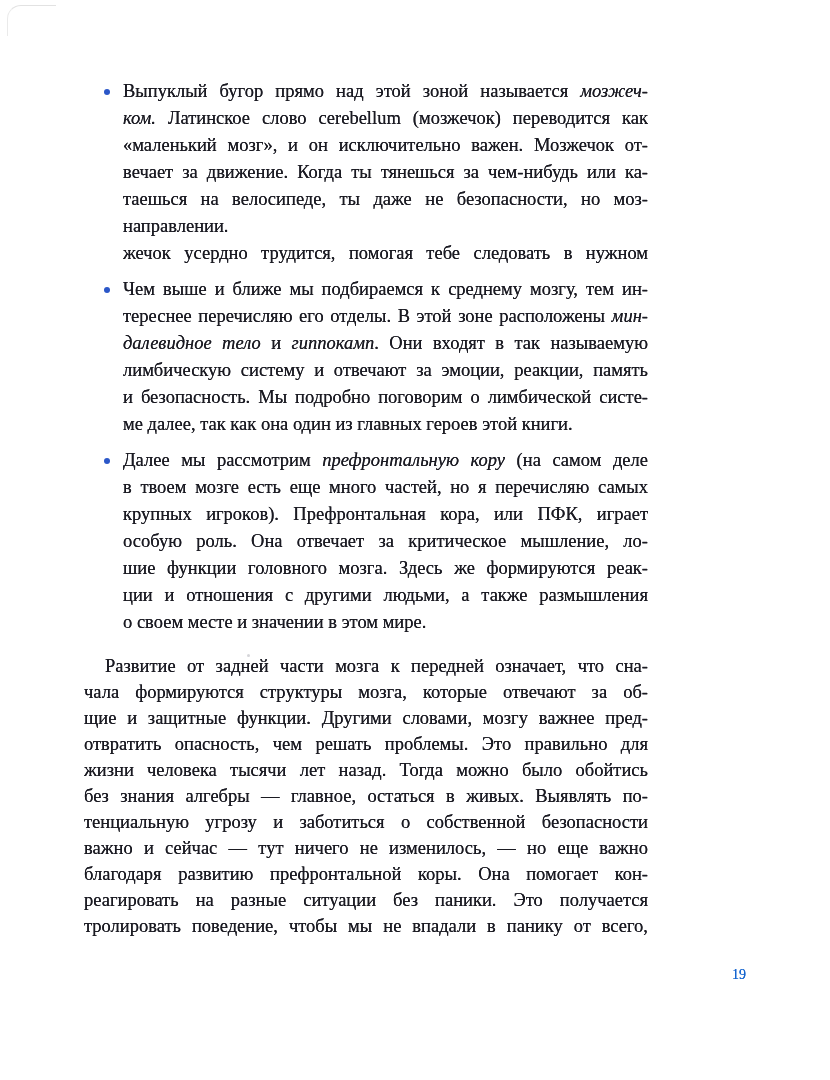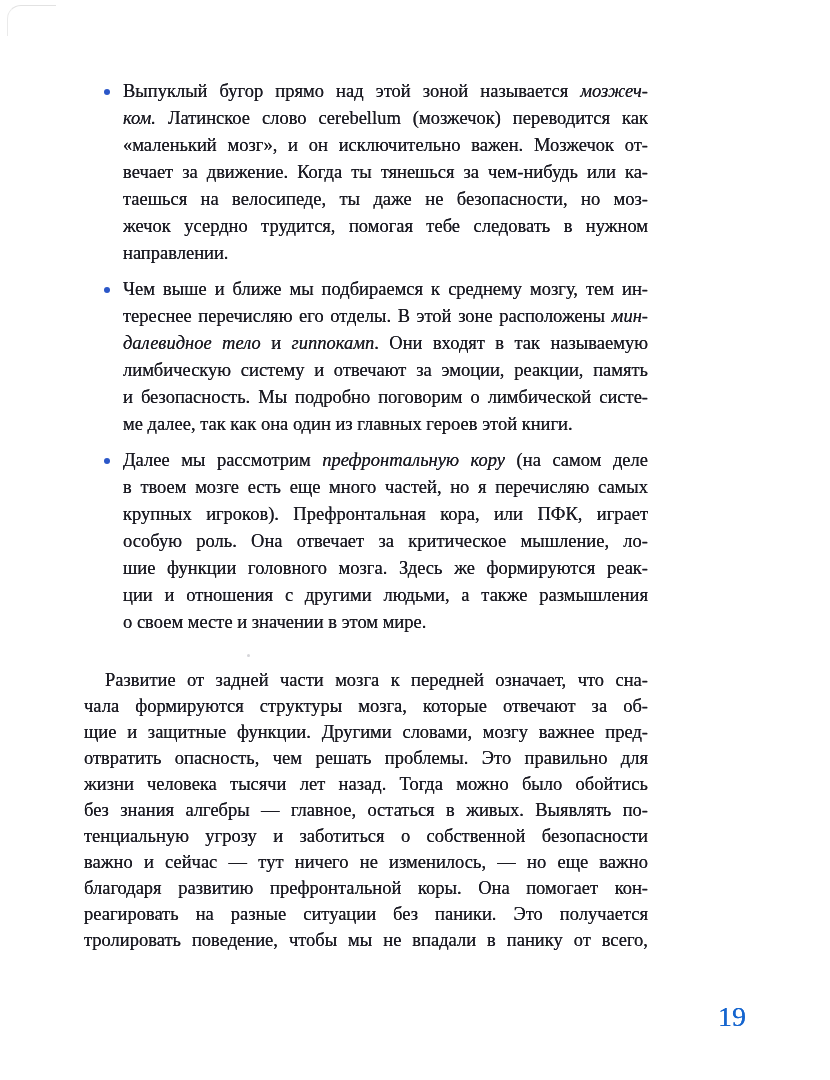--- a/index.html
+++ b/index.html
@@ -48,51 +48,51 @@
     background: var(--bullet-color, #2b57c8);
   }
   .line {
     height: 27px;
     line-height: 27px;
     text-align: justify;
     text-align-last: justify;
     overflow: hidden;
     white-space: normal;
   }
-  .para-block { margin-top: 31px; }
+  .para-block { margin-top: 17px; }
   .para-block .line { height: 26px; line-height: 26px; }
   .line.last { text-align-last: left; }
   .line.indent { padding-left: 21px; }
   .line em { }
   .page-number {
     position: absolute;
     right: 84px;
-    top: 1004px;
-    font-size: 28px;
+    top: 962px;
+    font-size: 14px;
     line-height: 26px;
     color: var(--accent-color, #1565cf);
     text-shadow: 0 0 .4px currentColor;
   }
 </style>
 </head>
 <body>
 
 <div class="page">
   <div class="scan-corner"></div>
   <div class="scan-speck"></div>
   <div class="text-column">
       <div class="block bullet-block">
         <span class="bullet-dot"></span>
         <div class="line"><span>Выпуклый бугор прямо над этой зоной называется </span><em>мозжеч-</em></div>
         <div class="line"><em>ком.</em><span> Латинское слово cerebellum (мозжечок) переводится как</span></div>
         <div class="line"><span>«маленький мозг», и он исключительно важен. Мозжечок от-</span></div>
         <div class="line"><span>вечает за движение. Когда ты тянешься за чем-нибудь или ка-</span></div>
         <div class="line"><span>таешься на велосипеде, ты даже не безопасности, но моз-</span></div>
+        <div class="line last"><span>направлении.</span></div>
         <div class="line"><span>жечок усердно трудится, помогая тебе следовать в нужном</span></div>
-        <div class="line last"><span>направлении.</span></div>
       </div>
       <div class="block bullet-block">
         <span class="bullet-dot"></span>
         <div class="line"><span>Чем выше и ближе мы подбираемся к среднему мозгу, тем ин-</span></div>
         <div class="line"><span>тереснее перечисляю его отделы. В этой зоне расположены </span><em>мин-</em></div>
         <div class="line"><em>далевидное тело</em><span> и </span><em>гиппокамп</em><span>. Они входят в так называемую</span></div>
         <div class="line"><span>лимбическую систему и отвечают за эмоции, реакции, память</span></div>
         <div class="line"><span>и безопасность. Мы подробно поговорим о лимбической систе-</span></div>
         <div class="line last"><span>ме далее, так как она один из главных героев этой книги.</span></div>
       </div>

